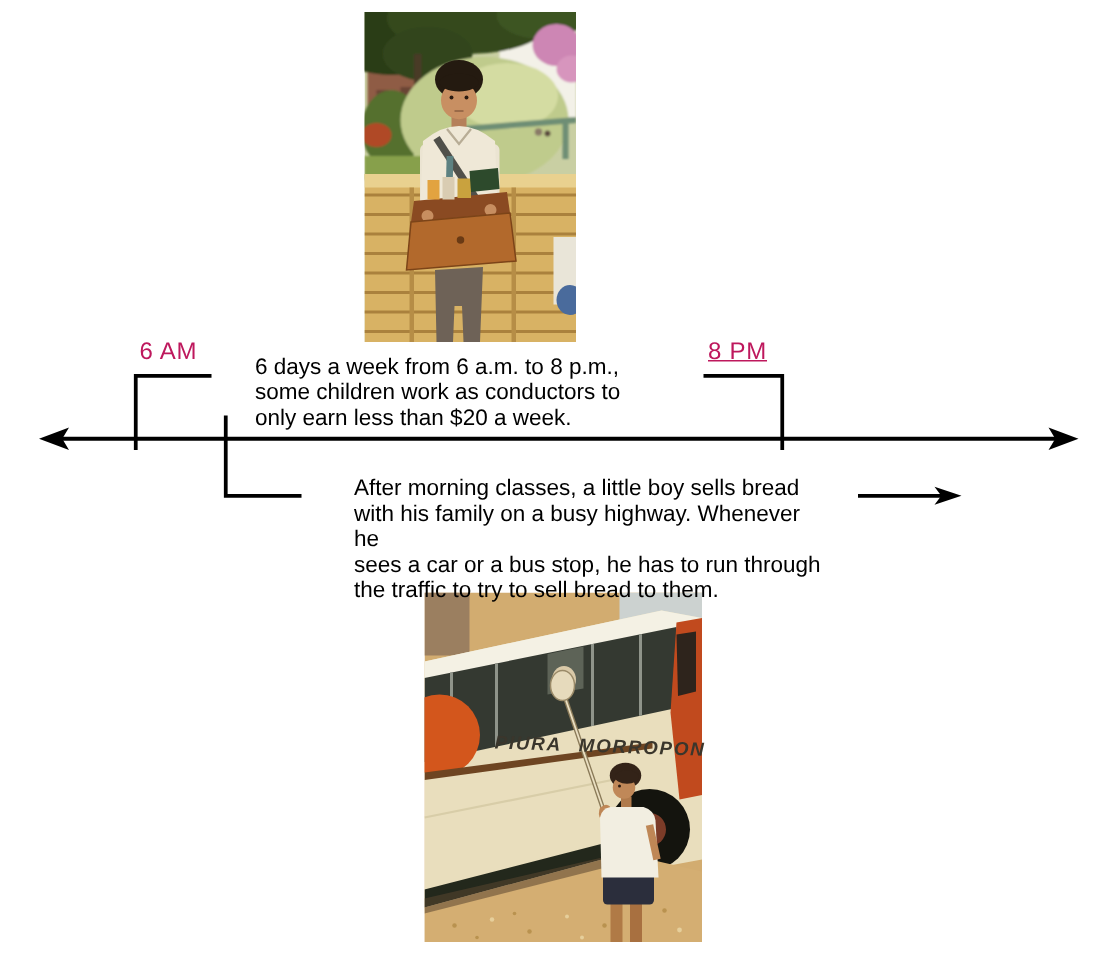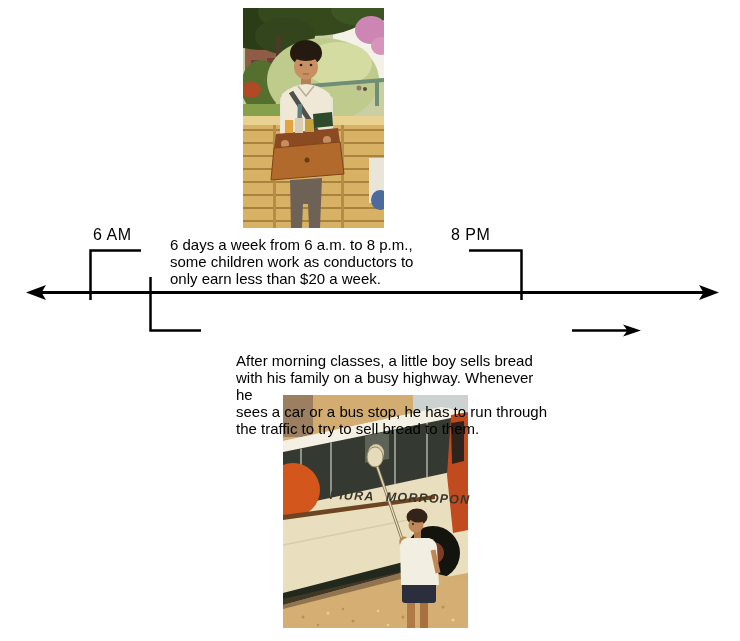--- a/index.html
+++ b/index.html
@@ -2,30 +2,30 @@
 <html><head>
 <meta charset="utf-8">
 <style>
   html,body{margin:0;padding:0;background:#ffffff;}
   #canvas{
     position:relative;width:740px;height:641px;background:#ffffff;overflow:hidden;
     font-family:"Liberation Sans","DejaVu Sans",sans-serif;color:#000;
   }
   .abs{position:absolute;}
   .time-label{
-    font-size:16px;letter-spacing:.5px;color:#000000;white-space:nowrap;
+    font-size:16px;letter-spacing:.5px;color:#be185d;white-space:nowrap;
   }
   .para{
     font-size:15px;line-height:17px;color:#000;
     white-space:pre-line;
   }
   #conductors-text{left:170px;top:236px;width:300px;}
-  #bread-text{left:236px;top:317px;width:312px;margin-top:35px;}
+  #bread-text{left:236px;top:317px;width:312px;}
   #label-6am{left:93px;top:226px;}
-  #label-8pm{left:451px;top:226px;}
+  #label-8pm{left:472px;top:226px;text-decoration:underline;}
   #line-layer{left:0;top:0;}
   #park-photo{left:243px;top:8px;width:141px;height:220px;}
   #bus-photo{left:283px;top:395px;width:185px;height:233px;}
   #bus-side-text{
     left:330px;top:488px;width:130px;z-index:5;
     font-size:12.5px;font-style:italic;font-weight:bold;
     letter-spacing:1.2px;word-spacing:7px;color:#3a362c;
     transform:rotate(2deg);transform-origin:left top;white-space:nowrap;
   }
 </style>

